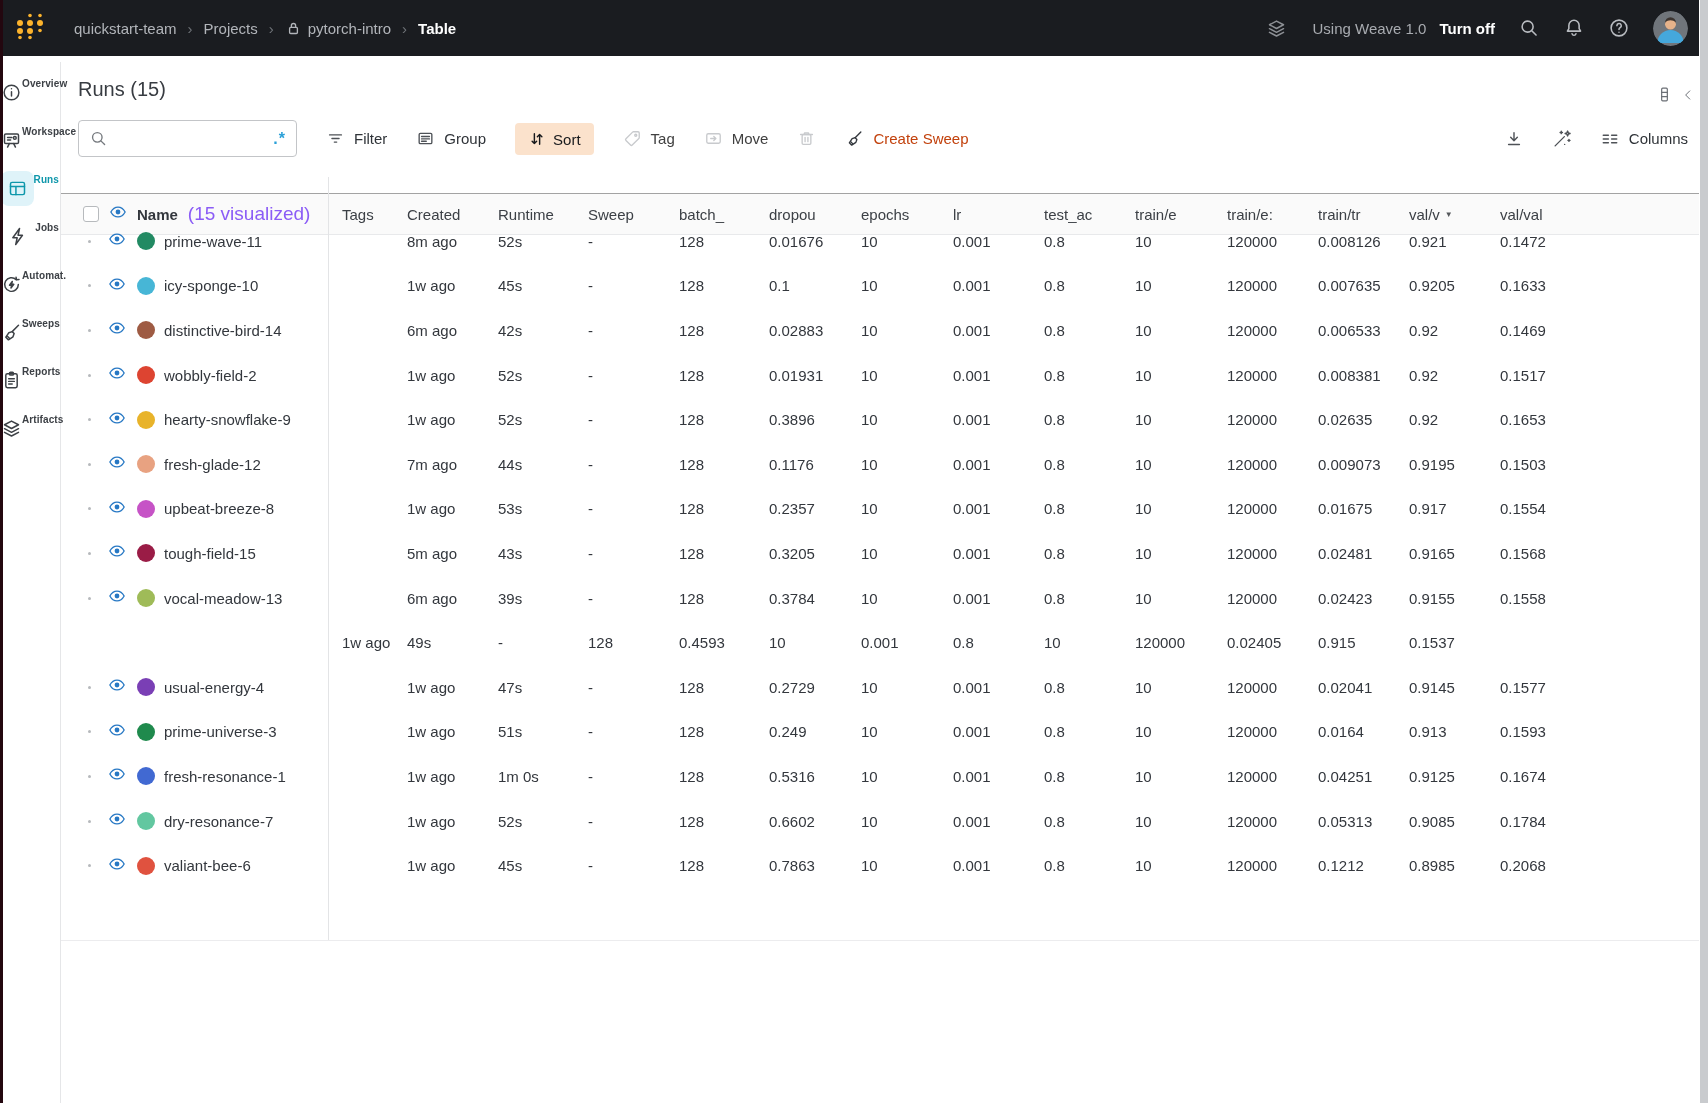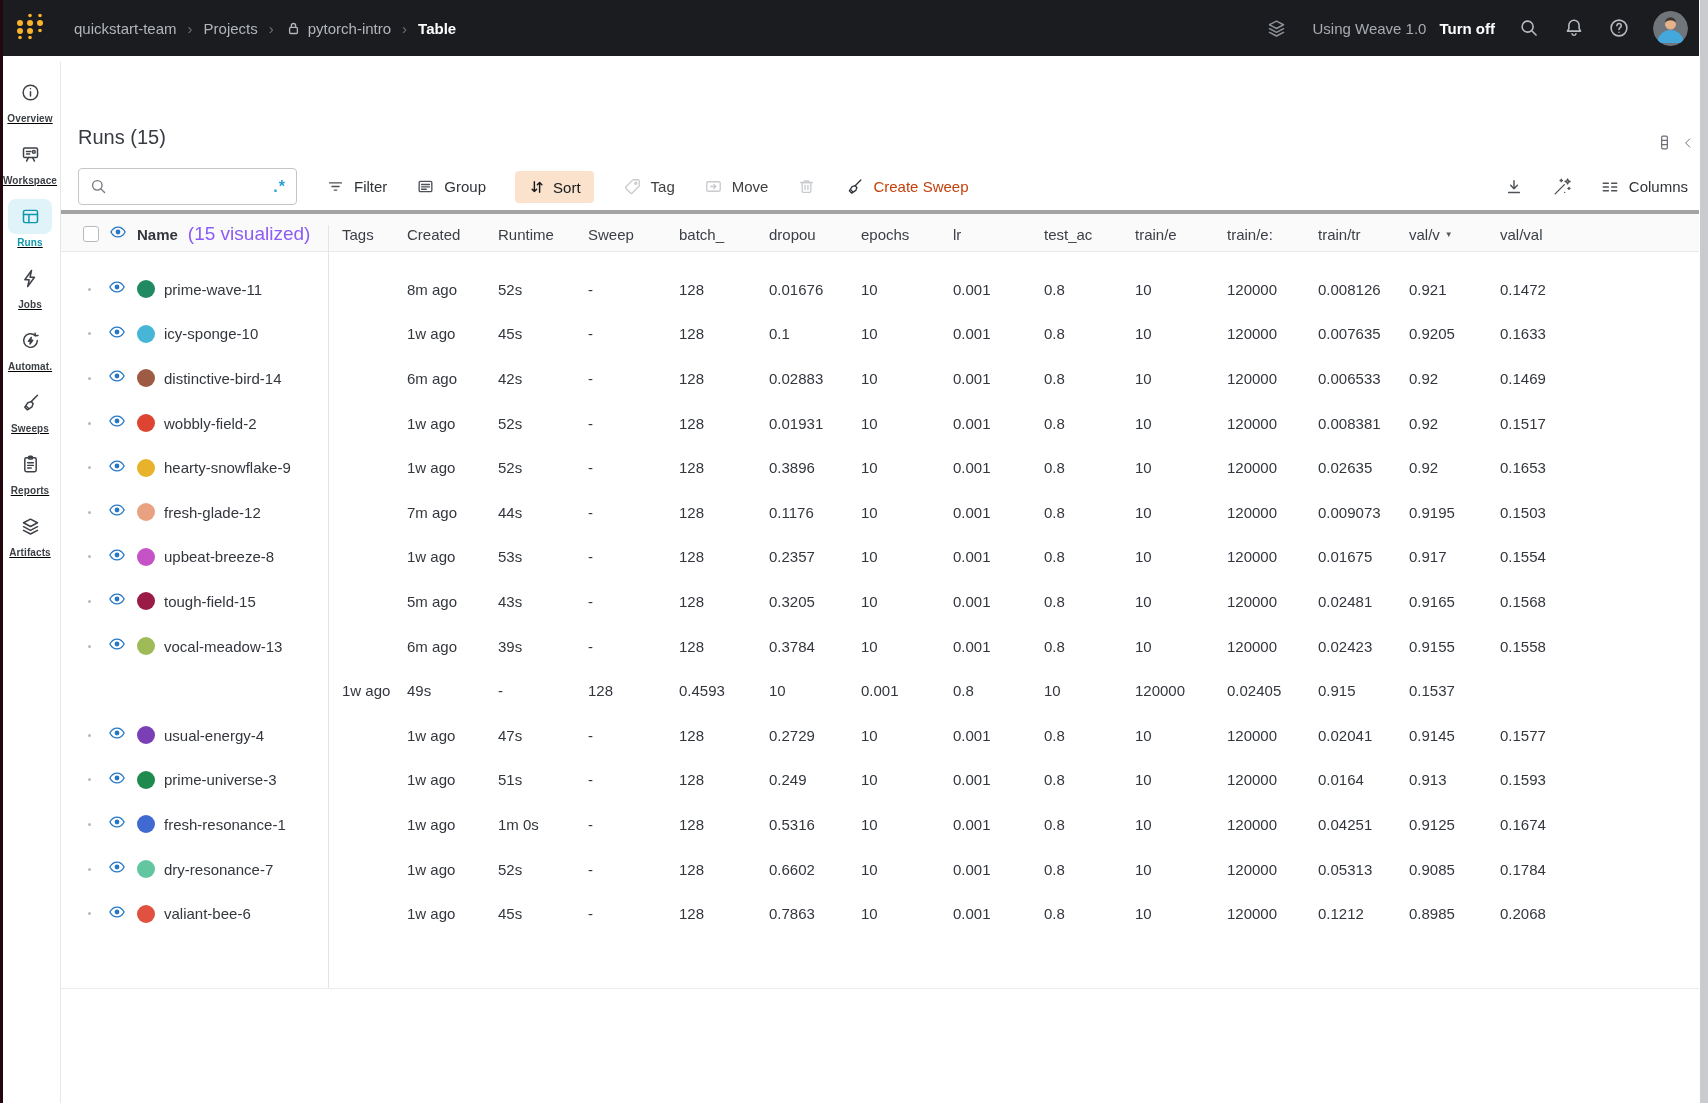--- a/index.html
+++ b/index.html
@@ -16,44 +16,44 @@
   .locked{display:flex;align-items:center;gap:6px;color:#b2b5ba;}
   .nav-right{margin-left:auto;display:flex;align-items:center;gap:23px;}
   .weave{display:flex;align-items:center;gap:26px;color:#a8abb0;font-size:15px;}
   .turnoff{color:#fff;font-weight:700;font-size:15px;margin-left:-10px;cursor:pointer;}
   .nav-ic{color:#b9bcc1;cursor:pointer;}
   .avatar{width:35px;height:35px;border-radius:50%;overflow:hidden;display:block;cursor:pointer;}
   
   .sidebar{position:absolute;top:62px;left:0;width:61px;bottom:0;background:#fff;
            border-right:1px solid #e5e6e8;box-sizing:border-box;display:flex;flex-direction:column;
            align-items:center;padding-top:13px;z-index:4;}
-  .sb-item{display:flex;flex-direction:column;align-items:center;margin-bottom:13px;cursor:pointer;width:58px;text-decoration:underline;}
+  .sb-item{display:flex;flex-direction:row;margin-bottom:13px;cursor:pointer;width:58px;}
   .sb-iconwrap{width:44px;height:35px;display:flex;align-items:center;justify-content:center;border-radius:8px;color:#3d4146;}
   .sb-item.active .sb-iconwrap{background:#dff3f9;color:#0e97ab;}
   .sb-label{font-size:10px;font-weight:700;color:#3d4146;margin-top:3px;letter-spacing:.1px;}
   .sb-item.active .sb-label{color:#0e97ab;}
   
-  .content{position:absolute;left:61px;top:62px;right:8px;bottom:0;background:#fff;margin-top:48px;}
+  .content{position:absolute;left:61px;top:62px;right:8px;bottom:0;background:#fff;}
   .panel-title{position:absolute;left:17px;top:16px;font-size:20px;color:#383c42;}
   .panel-corner{position:absolute;right:5px;top:22px;display:flex;align-items:center;gap:8px;color:#6b6f75;}
   .toolbar{position:absolute;left:17px;top:58px;right:12px;height:37px;display:flex;align-items:center;}
   .searchbox{width:219px;height:37px;border:1px solid #c3c5c8;border-radius:4px;display:flex;align-items:center;
              padding:0 10px;box-sizing:border-box;gap:7px;background:#fff;color:#75797e;}
   .searchbox input{border:0;outline:0;flex:1;font-size:14px;min-width:0;font-family:inherit;color:#33373d;background:transparent;}
   .regex{color:#2aa0d8;font-weight:700;font-size:16px;letter-spacing:1px;cursor:pointer;}
   .tbtn{display:flex;align-items:center;gap:9px;font-size:15px;color:#2f3338;margin-left:29px;cursor:pointer;white-space:nowrap;}
   .tbtn .ticon{color:#4e5257;}
   .tbtn.disabled{color:#404040;}
   .tbtn.disabled .ticon{color:#c8cacd;}
   .sortbtn{background:#fbe2cc;border-radius:4px;padding:7px 13px;margin-left:29px;display:flex;gap:7px;
            align-items:flex-end;font-size:15px;color:#17191c;cursor:pointer;}
   .tb-right{margin-left:auto;display:flex;align-items:center;gap:27px;}
   
-  .thead{position:absolute;left:0;right:0;top:100px;height:42px;background:#fafafa;
-         border-top:4px solid #a3a3a3;border-bottom:1px solid #e8e9eb;box-sizing:border-box;}
+  .thead{position:absolute;left:0;right:0;top:131px;height:42px;background:#fafafa;
+         border-top:1px solid #a3a3a3;border-bottom:1px solid #e8e9eb;box-sizing:border-box;}
   .grid15{display:grid;grid-template-columns:281px 65px 91px 90px 91px 90px 92px 92px 91px 91px 92px 91px 91px 91px minmax(40px,1fr);align-items:center;}
   .theadgrid{height:40px;}
   .hcell{font-size:15px;color:#3c4046;white-space:nowrap;overflow:hidden;display:flex;align-items:center;gap:5px;cursor:pointer;}
   .caret{font-size:8px;color:#55585c;}
   .namehead{display:flex;align-items:center;padding-left:22px;gap:10px;overflow:hidden;}
   .namehead .nm{font-weight:700;color:#33373d;font-size:15px;}
   .namehead .sub{color:#8b5cf6;font-size:19px;}
   .checkbox{width:16px;height:16px;border:1.5px solid #b7babd;border-radius:3px;background:#fff;box-sizing:border-box;cursor:pointer;flex:none;}
   .tbody{position:absolute;left:0;right:0;top:157px;}
   .trow{height:44.6px;}

